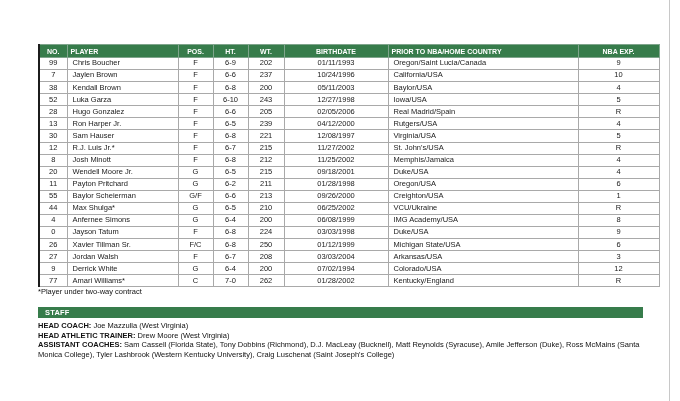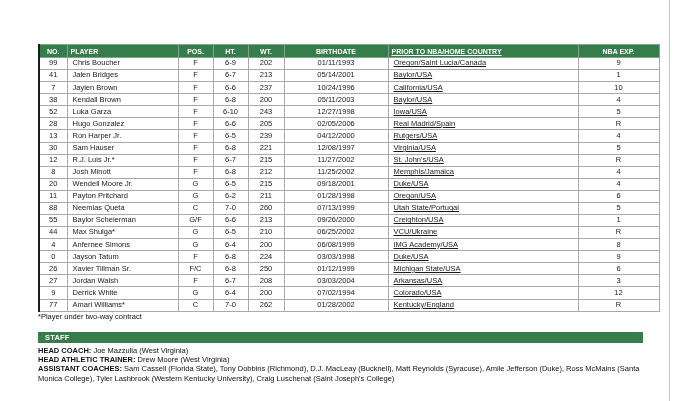--- a/index.html
+++ b/index.html
@@ -16,21 +16,21 @@
   table.roster {
     width: 620px; border-collapse: collapse; table-layout: fixed;
     border: 1px solid #8f8f8f; border-left: 2px solid #1c1c1c;
   }
   .col-no { width: 28px; }
   .col-player { width: 111px; }
   .col-pos { width: 35px; }
   .col-ht { width: 35px; }
   .col-wt { width: 36px; margin-top: 8px; }
   .col-birthdate { width: 104px; }
-  .col-prior { width: 190px; text-decoration: underline; }
+  .col-prior { width: 190px; }
   .col-exp { width: 81px; }
 
   table.roster th {
     background: var(--green, #377c4b);
     color: #fff; font-size: 7px; font-weight: bold;
     padding: 2.5px 3px; border: 1px solid #7fa58c;
     text-align: center; white-space: nowrap; overflow: hidden;
   }
   table.roster th.col-player, table.roster th.col-prior { text-align: left; }
 
@@ -88,30 +88,20 @@
           <td class="col-no">99</td>
           <td class="col-player">Chris Boucher</td>
           <td class="col-pos">F</td>
           <td class="col-ht">6-9</td>
           <td class="col-wt">202</td>
           <td class="col-birthdate">01/11/1993</td>
           <td class="col-prior">Oregon/Saint Lucia/Canada</td>
           <td class="col-exp">9</td>
         </tr>
         <tr>
-          <td class="col-no">41</td>
-          <td class="col-player">Jalen Bridges</td>
-          <td class="col-pos">F</td>
-          <td class="col-ht">6-7</td>
-          <td class="col-wt">213</td>
-          <td class="col-birthdate">05/14/2001</td>
-          <td class="col-prior">Baylor/USA</td>
-          <td class="col-exp">1</td>
-        </tr>
-        <tr>
           <td class="col-no">7</td>
           <td class="col-player">Jaylen Brown</td>
           <td class="col-pos">F</td>
           <td class="col-ht">6-6</td>
           <td class="col-wt">237</td>
           <td class="col-birthdate">10/24/1996</td>
           <td class="col-prior">California/USA</td>
           <td class="col-exp">10</td>
         </tr>
         <tr>
@@ -196,30 +186,20 @@
         </tr>
         <tr>
           <td class="col-no">11</td>
           <td class="col-player">Payton Pritchard</td>
           <td class="col-pos">G</td>
           <td class="col-ht">6-2</td>
           <td class="col-wt">211</td>
           <td class="col-birthdate">01/28/1998</td>
           <td class="col-prior">Oregon/USA</td>
           <td class="col-exp">6</td>
-        </tr>
-        <tr>
-          <td class="col-no">88</td>
-          <td class="col-player">Neemias Queta</td>
-          <td class="col-pos">C</td>
-          <td class="col-ht">7-0</td>
-          <td class="col-wt">260</td>
-          <td class="col-birthdate">07/13/1999</td>
-          <td class="col-prior">Utah State/Portugal</td>
-          <td class="col-exp">5</td>
         </tr>
         <tr>
           <td class="col-no">55</td>
           <td class="col-player">Baylor Scheierman</td>
           <td class="col-pos">G/F</td>
           <td class="col-ht">6-6</td>
           <td class="col-wt">213</td>
           <td class="col-birthdate">09/26/2000</td>
           <td class="col-prior">Creighton/USA</td>
           <td class="col-exp">1</td>

